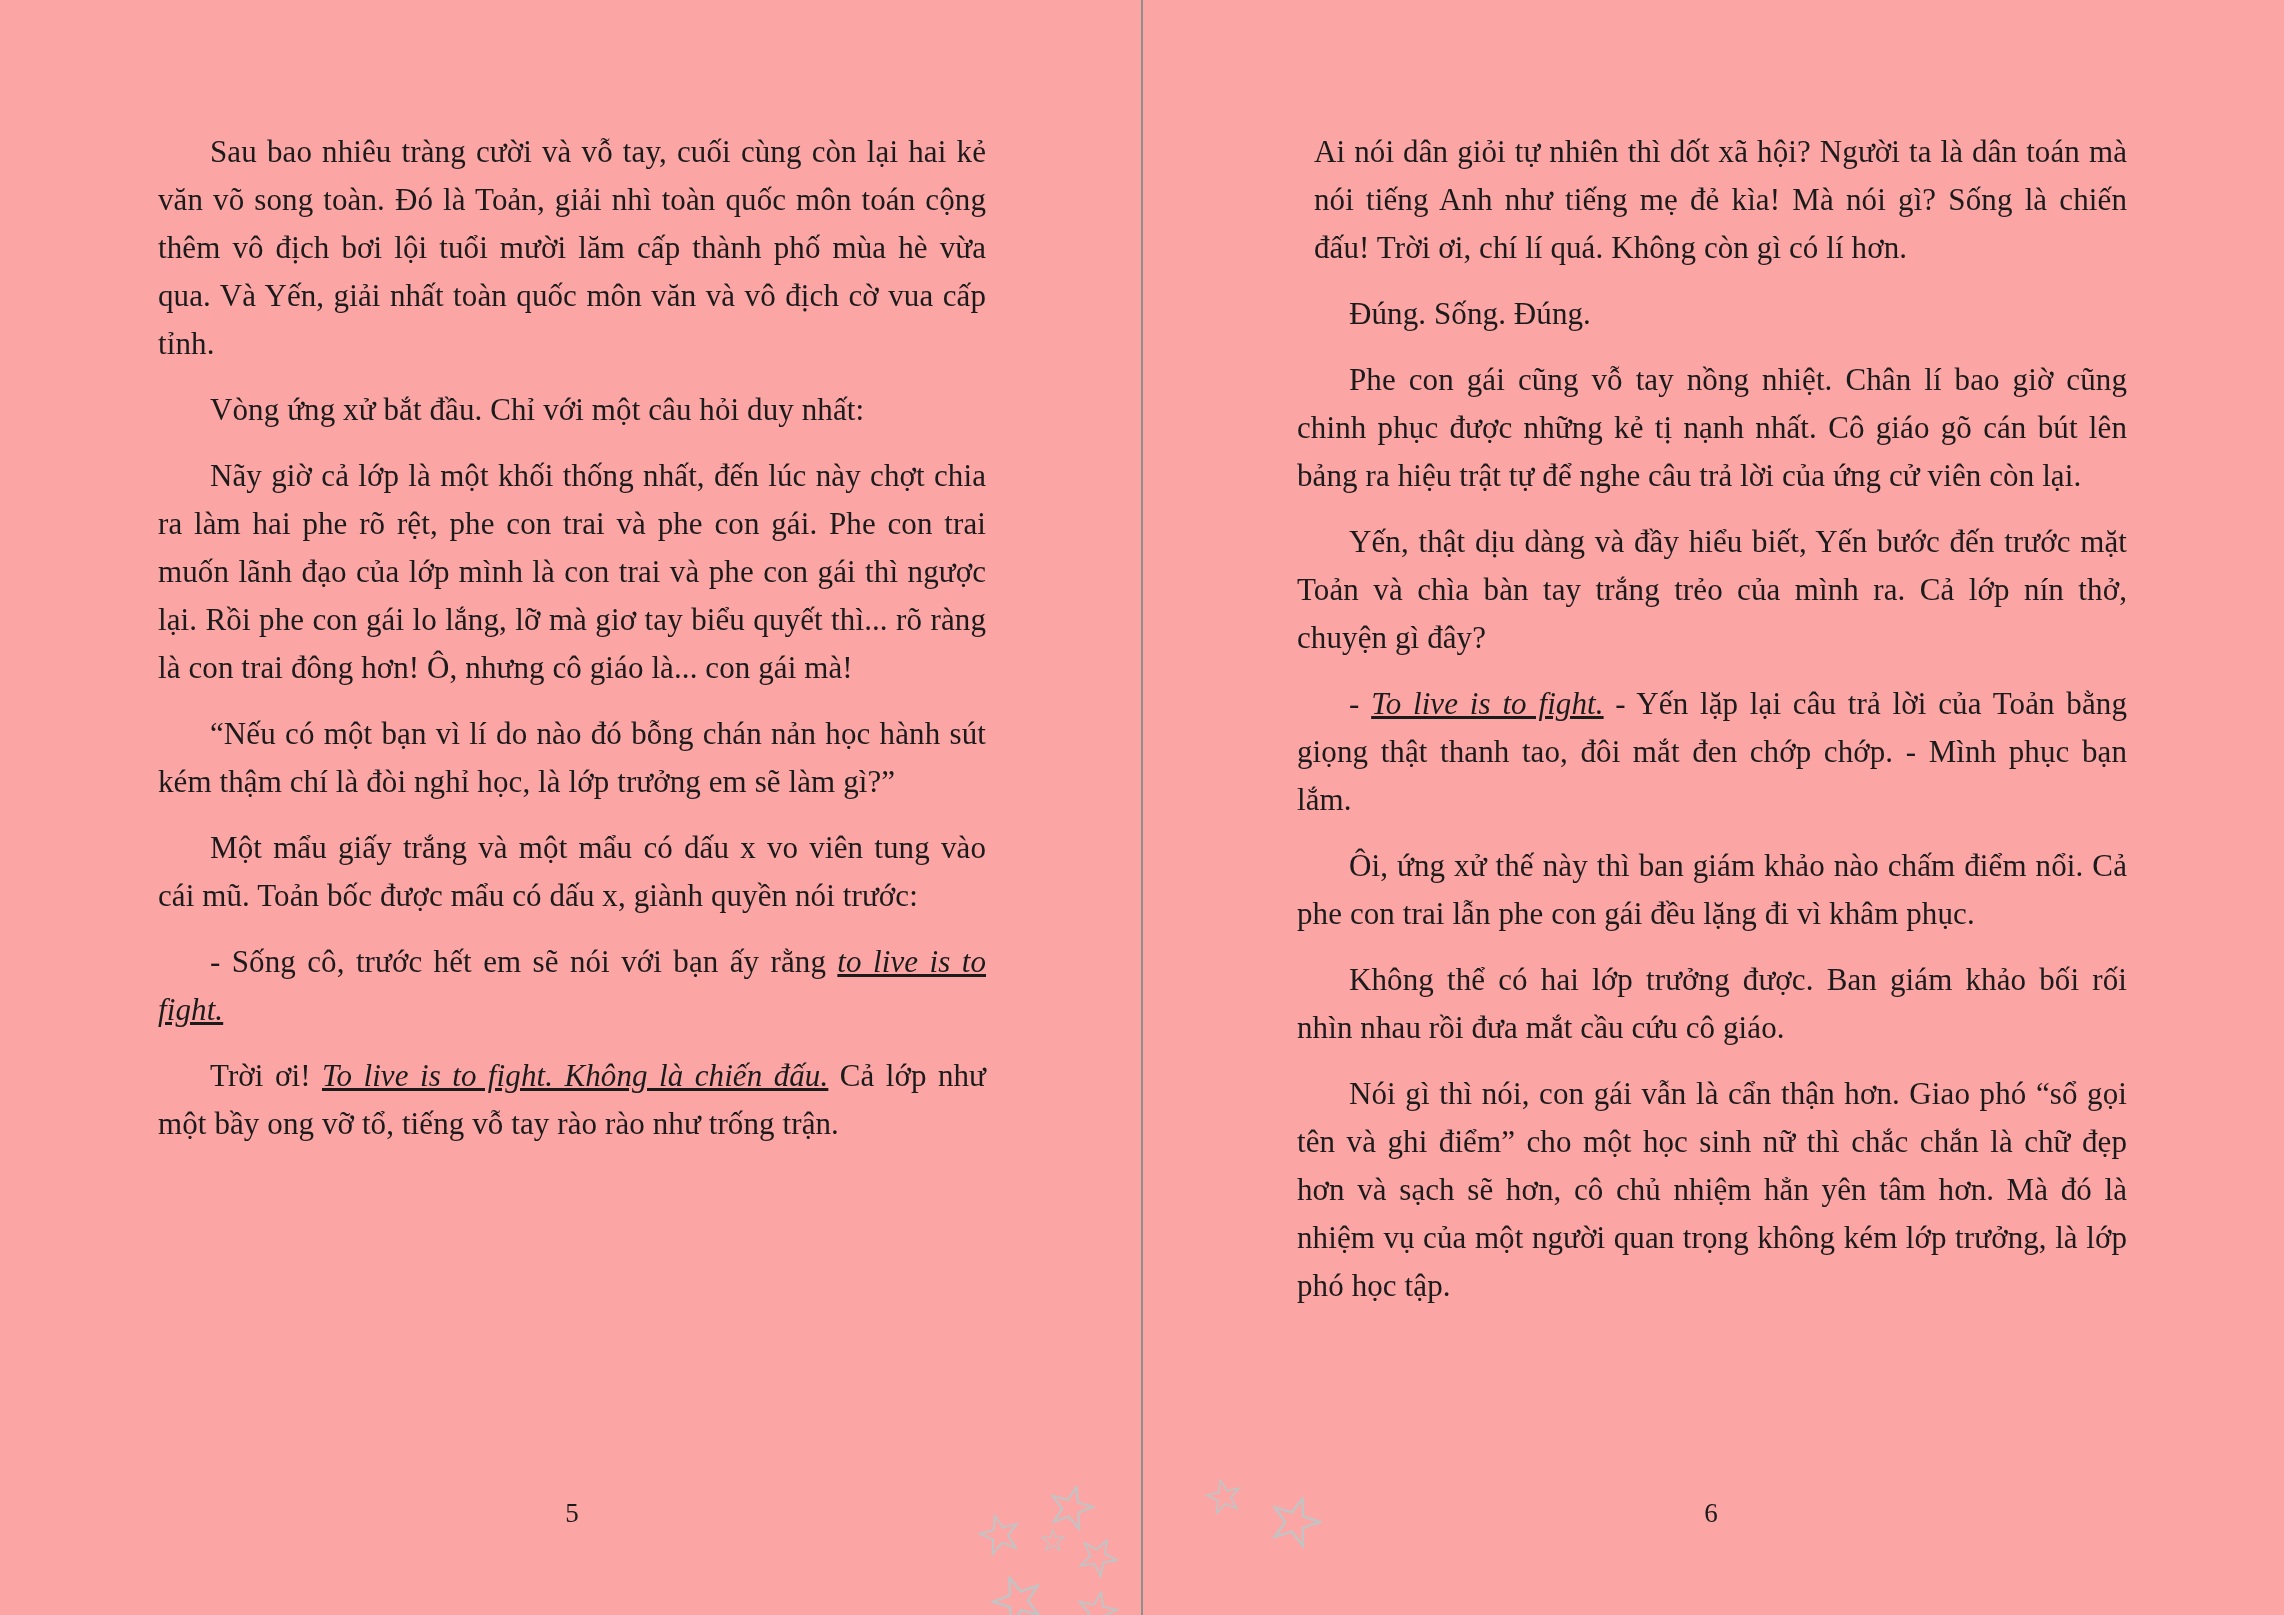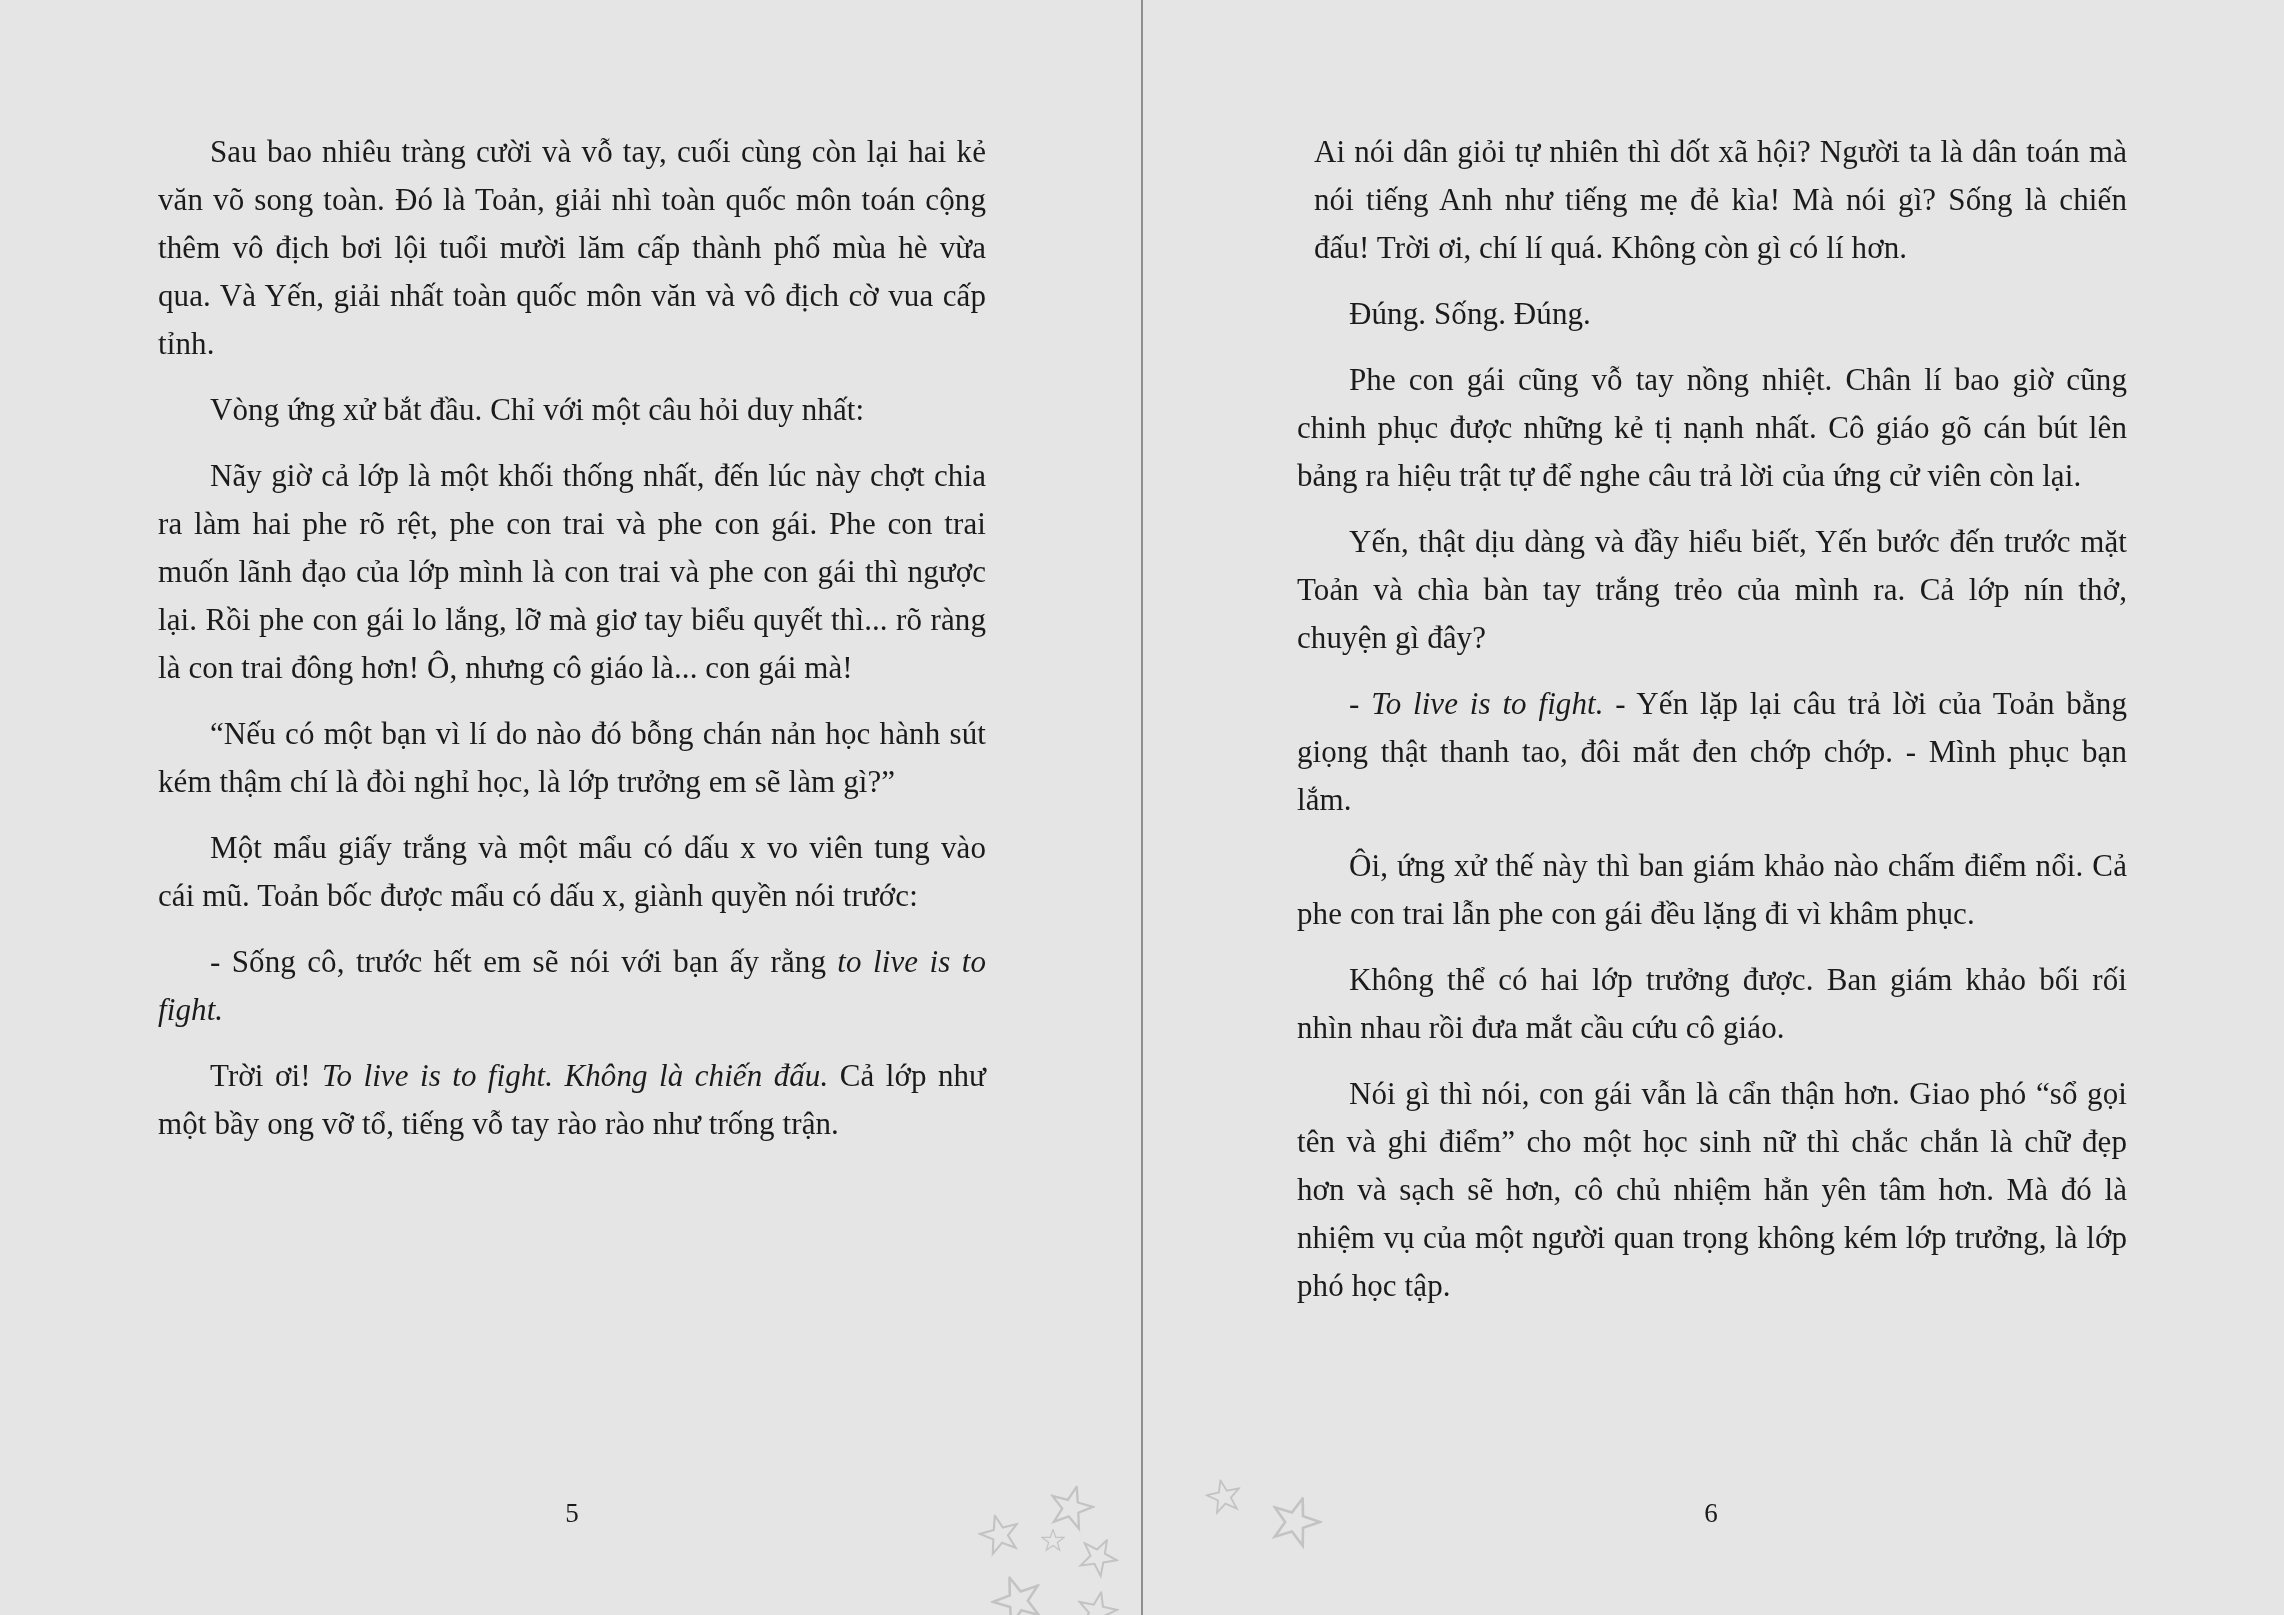--- a/index.html
+++ b/index.html
@@ -9,40 +9,40 @@
     overflow:hidden;
   }
   body {
     position:relative;
     font-family:"Liberation Serif","DejaVu Serif",serif;
     color:#1b1b1b;
   }
   .spread { position:absolute; inset:0; }
   .page {
     position:absolute; top:0; height:1615px; width:1141px;
-    background:#e5e5e5;
+    background:#fca5a5;
   }
   .page-left  { left:0; }
   .page-right { left:1143px; }
   .spine {
     position:absolute; left:1141px; top:0;
     width:2px; height:1615px;
     background:#8f8f8f;
   }
   .page-text {
     position:absolute; top:128px;
     font-size:31px; line-height:48px;
     text-align:justify;
     letter-spacing:0.1px;
   }
   .page-left  .page-text { left:158px; width:828px; }
   .page-right .page-text { left:154px; width:830px; }
   .page-text p { text-indent:52px; margin:0 0 18px 0; }
   .page-text p.no-indent { text-indent:0;margin-left:17px; }
-  .page-text .em { font-style:italic; }
+  .page-text .em { font-style:italic;text-decoration:underline; }
   .page-number {
     position:absolute; top:1498px;
     width:828px; text-align:center;
     font-size:27px; color:#1b1b1b;
   }
   .page-left  .page-number { left:158px; }
   .page-right .page-number { left:154px; }
   .stars { position:absolute; inset:0; pointer-events:none; }
   .star { position:absolute; display:block; }
   .star polygon {

